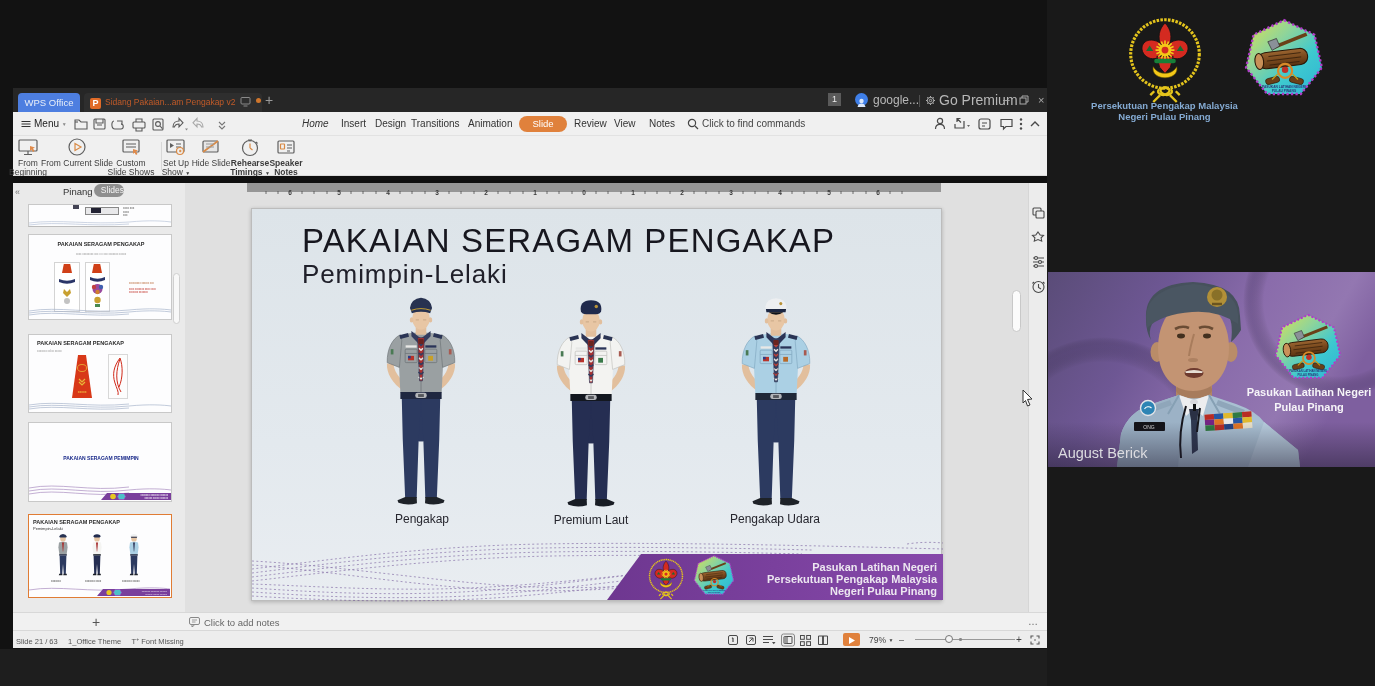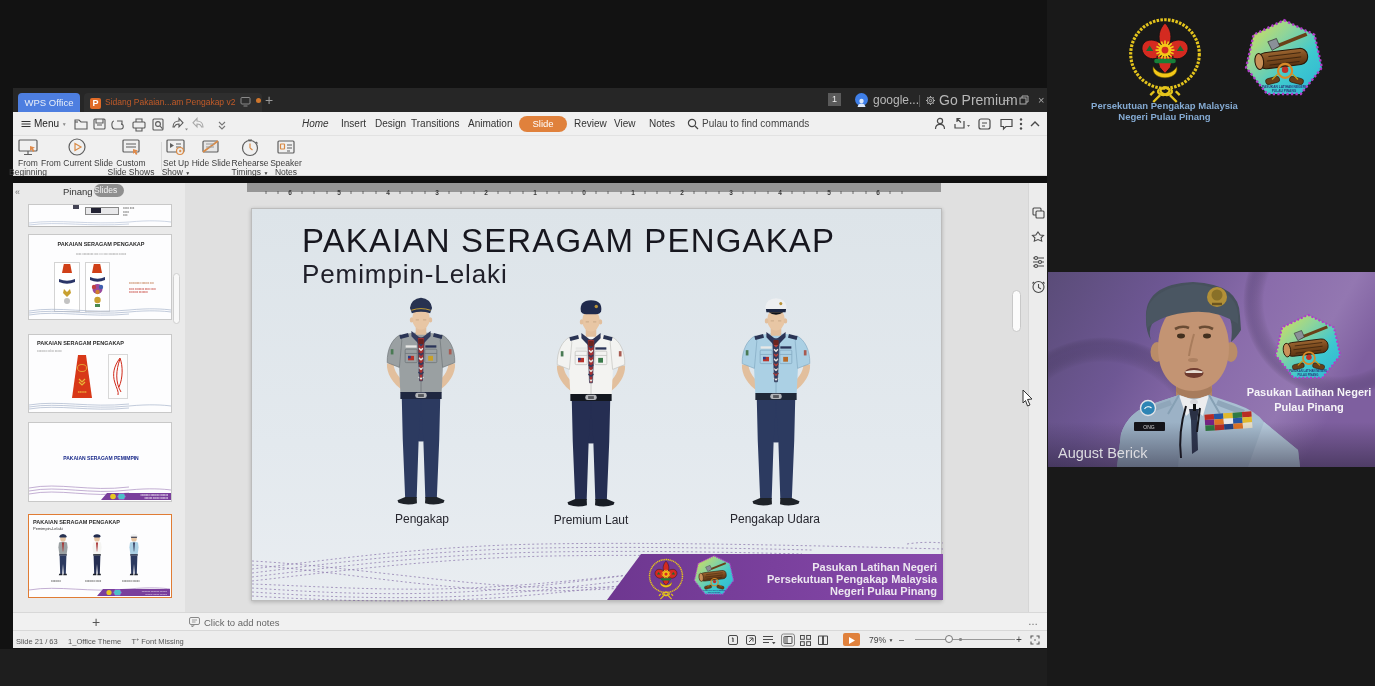--- a/index.html
+++ b/index.html
@@ -198,21 +198,21 @@
       <div class="mtab" style="left:398px;">Transitions</div>
       <div class="mtab" style="left:455px;">Animation</div>
       <div id="ssspill">Slide Notes</div>
       <div class="mtab" style="left:561px;">Review</div>
       <div class="mtab" style="left:601px;">View</div>
       <div class="mtab" style="left:636px;">Notes</div>
       <svg style="position:absolute;left:674px;top:6px;" width="12" height="12" viewBox="0 0 12 12" fill="none" stroke="#444" stroke-width="1.2">
           <circle cx="5" cy="5" r="3.6"></circle>
           <path d="M8 8 l3 3"></path>
         </svg>
-      <div class="mtab" style="left:689px;color:#444;">Pulau to find commands</div>
+      <div class="mtab" style="left:689px;color:#444;">Click to find commands</div>
       <svg style="position:absolute;left:920px;top:4px;" width="112" height="16" viewBox="0 0 112 16" fill="none" stroke="#4a4a4a" stroke-width="1.2">
         <circle cx="7" cy="5" r="2.6"></circle>
           <path d="M2.5 13 c0-3 2-4.6 4.5-4.6 2.5 0 4.5 1.6 4.5 4.6"></path>
         <path d="M24 6 v-3.5 h3.5 M24 2.5 l4 4 M31 5 v7 h-9 v-4"></path>
           <path d="M34 9 l3 0 -1.5 2 z" fill="#666" stroke="none"></path>
         <rect x="46" y="3" width="11" height="10" rx="2"></rect>
           <path d="M49 7 h5 M49 10 h3"></path>
         <path d="M68 3.5 h11 v7 h-6 l-2.5 2.5 v-2.5 h-2.5 z"></path>
         <circle cx="88" cy="3.5" r="1.2" fill="#4a4a4a" stroke="none"></circle>
           <circle cx="88" cy="8" r="1.2" fill="#4a4a4a" stroke="none"></circle>
@@ -255,29 +255,29 @@
         Set Up<br>Show&nbsp;<span style="font-size:5px;">▼</span>
       </div>
       <div class="rbtn" style="left:173px;width:50px;">
         <svg width="22" height="19" viewBox="0 0 22 19" fill="none" stroke="#5f5f5f" stroke-width="1.2">
             <rect x="3" y="3" width="15" height="11" rx="1" fill="#e6e6e6"></rect>
             <path d="M3 14 L18 3" stroke="#d98a45" stroke-width="1.6"></path>
             <path d="M6 6 h8 M6 9 h8" stroke="#9a9a9a"></path>
           </svg>
         Hide Slide
       </div>
-      <div class="rbtn" style="left:210px;width:54px;">
+      <div class="rbtn" style="left:210px;width:54px;font-weight:bold;">
         <svg width="22" height="19" viewBox="0 0 22 19" fill="none" stroke="#5f5f5f" stroke-width="1.2">
             <circle cx="11" cy="10" r="7.5"></circle>
             <path d="M11 10 l0-4.5 M11 10 l2.5 2" stroke="#d98a45"></path>
             <path d="M9 2 h4 M11 2 v1.5 M17 4 l1.5 1.5"></path>
           </svg>
         Rehearse<br>Timings&nbsp;<span style="font-size:5px;">▼</span>
       </div>
-      <div class="rbtn" style="left:247px;width:52px;">
+      <div class="rbtn" style="left:247px;width:52px;font-weight:bold;">
         <svg width="22" height="19" viewBox="0 0 22 19" fill="none" stroke="#5f5f5f" stroke-width="1.2">
             <rect x="3" y="3" width="16" height="12" rx="1"></rect>
             <rect x="5.5" y="6" width="4" height="5" rx="0.5" stroke="#d98a45"></rect>
             <path d="M12 7 h5 M12 10 h5 M12 13 h3"></path>
           </svg>
         Speaker<br>Notes
       </div>
       <div style="position:absolute;left:148px;top:6px;width:1px;height:28px;background:#d8d8d8;"></div>
     </div>
     <div id="darkstrip"></div>
@@ -501,21 +501,21 @@
               </g>
             <text x="337" y="24" text-anchor="end" font-size="11" font-weight="bold" fill="#ece6f0" font-family="Liberation Sans">Pasukan Latihan Negeri</text>
             <text x="337" y="36" text-anchor="end" font-size="11" font-weight="bold" fill="#ece6f0" font-family="Liberation Sans">Persekutuan Pengakap Malaysia</text>
             <text x="337" y="48" text-anchor="end" font-size="11" font-weight="bold" fill="#ece6f0" font-family="Liberation Sans">Negeri Pulau Pinang</text>
           </svg>
         </div>
       </div>
       <div id="sidebar">
         <div style="position:absolute;left:2px;top:4px;color:#777;font-size:9px;">«</div>
         <div style="position:absolute;left:50px;top:3px;font-size:9.5px;color:#333;">Pinang</div>
-        <div style="position:absolute;left:81px;top:1px;width:30px;height:13px;background:#8f8f8f;border-radius:7px;color:#f4f4f4;font-size:8.5px;text-align:left;line-height:13px;">Slides</div>
+        <div style="position:absolute;left:81px;top:1px;width:30px;height:13px;background:#8f8f8f;border-radius:7px;color:#f4f4f4;font-size:8.5px;text-align:right;line-height:13px;">Slides</div>
 
         <div class="thumb" style="top:21px;height:23px;border-bottom:1px solid #bbb;">
           <div style="position:absolute;left:56px;top:2px;width:34px;height:8px;background:#e8e8ea;border:1px solid #888;"></div>
           <div style="position:absolute;left:62px;top:3px;width:10px;height:5px;background:#223;"></div>
           <div style="position:absolute;left:94px;top:2px;font-size:3px;color:#555;line-height:3.5px;">xxxx xxx<br>xxxx<br>xxx</div>
           <div style="position:absolute;left:44px;top:0px;width:6px;height:4px;background:#445;"></div>
           <svg style="position:absolute;left:0;top:12px;" width="142" height="10">
               <path d="M0 6 C30 2 60 8 100 5 C120 3 135 4 142 5 M0 8 C30 4 60 10 100 7" stroke="#b9c4d8" fill="none" stroke-width="0.7"></path>
             </svg>
         </div>

